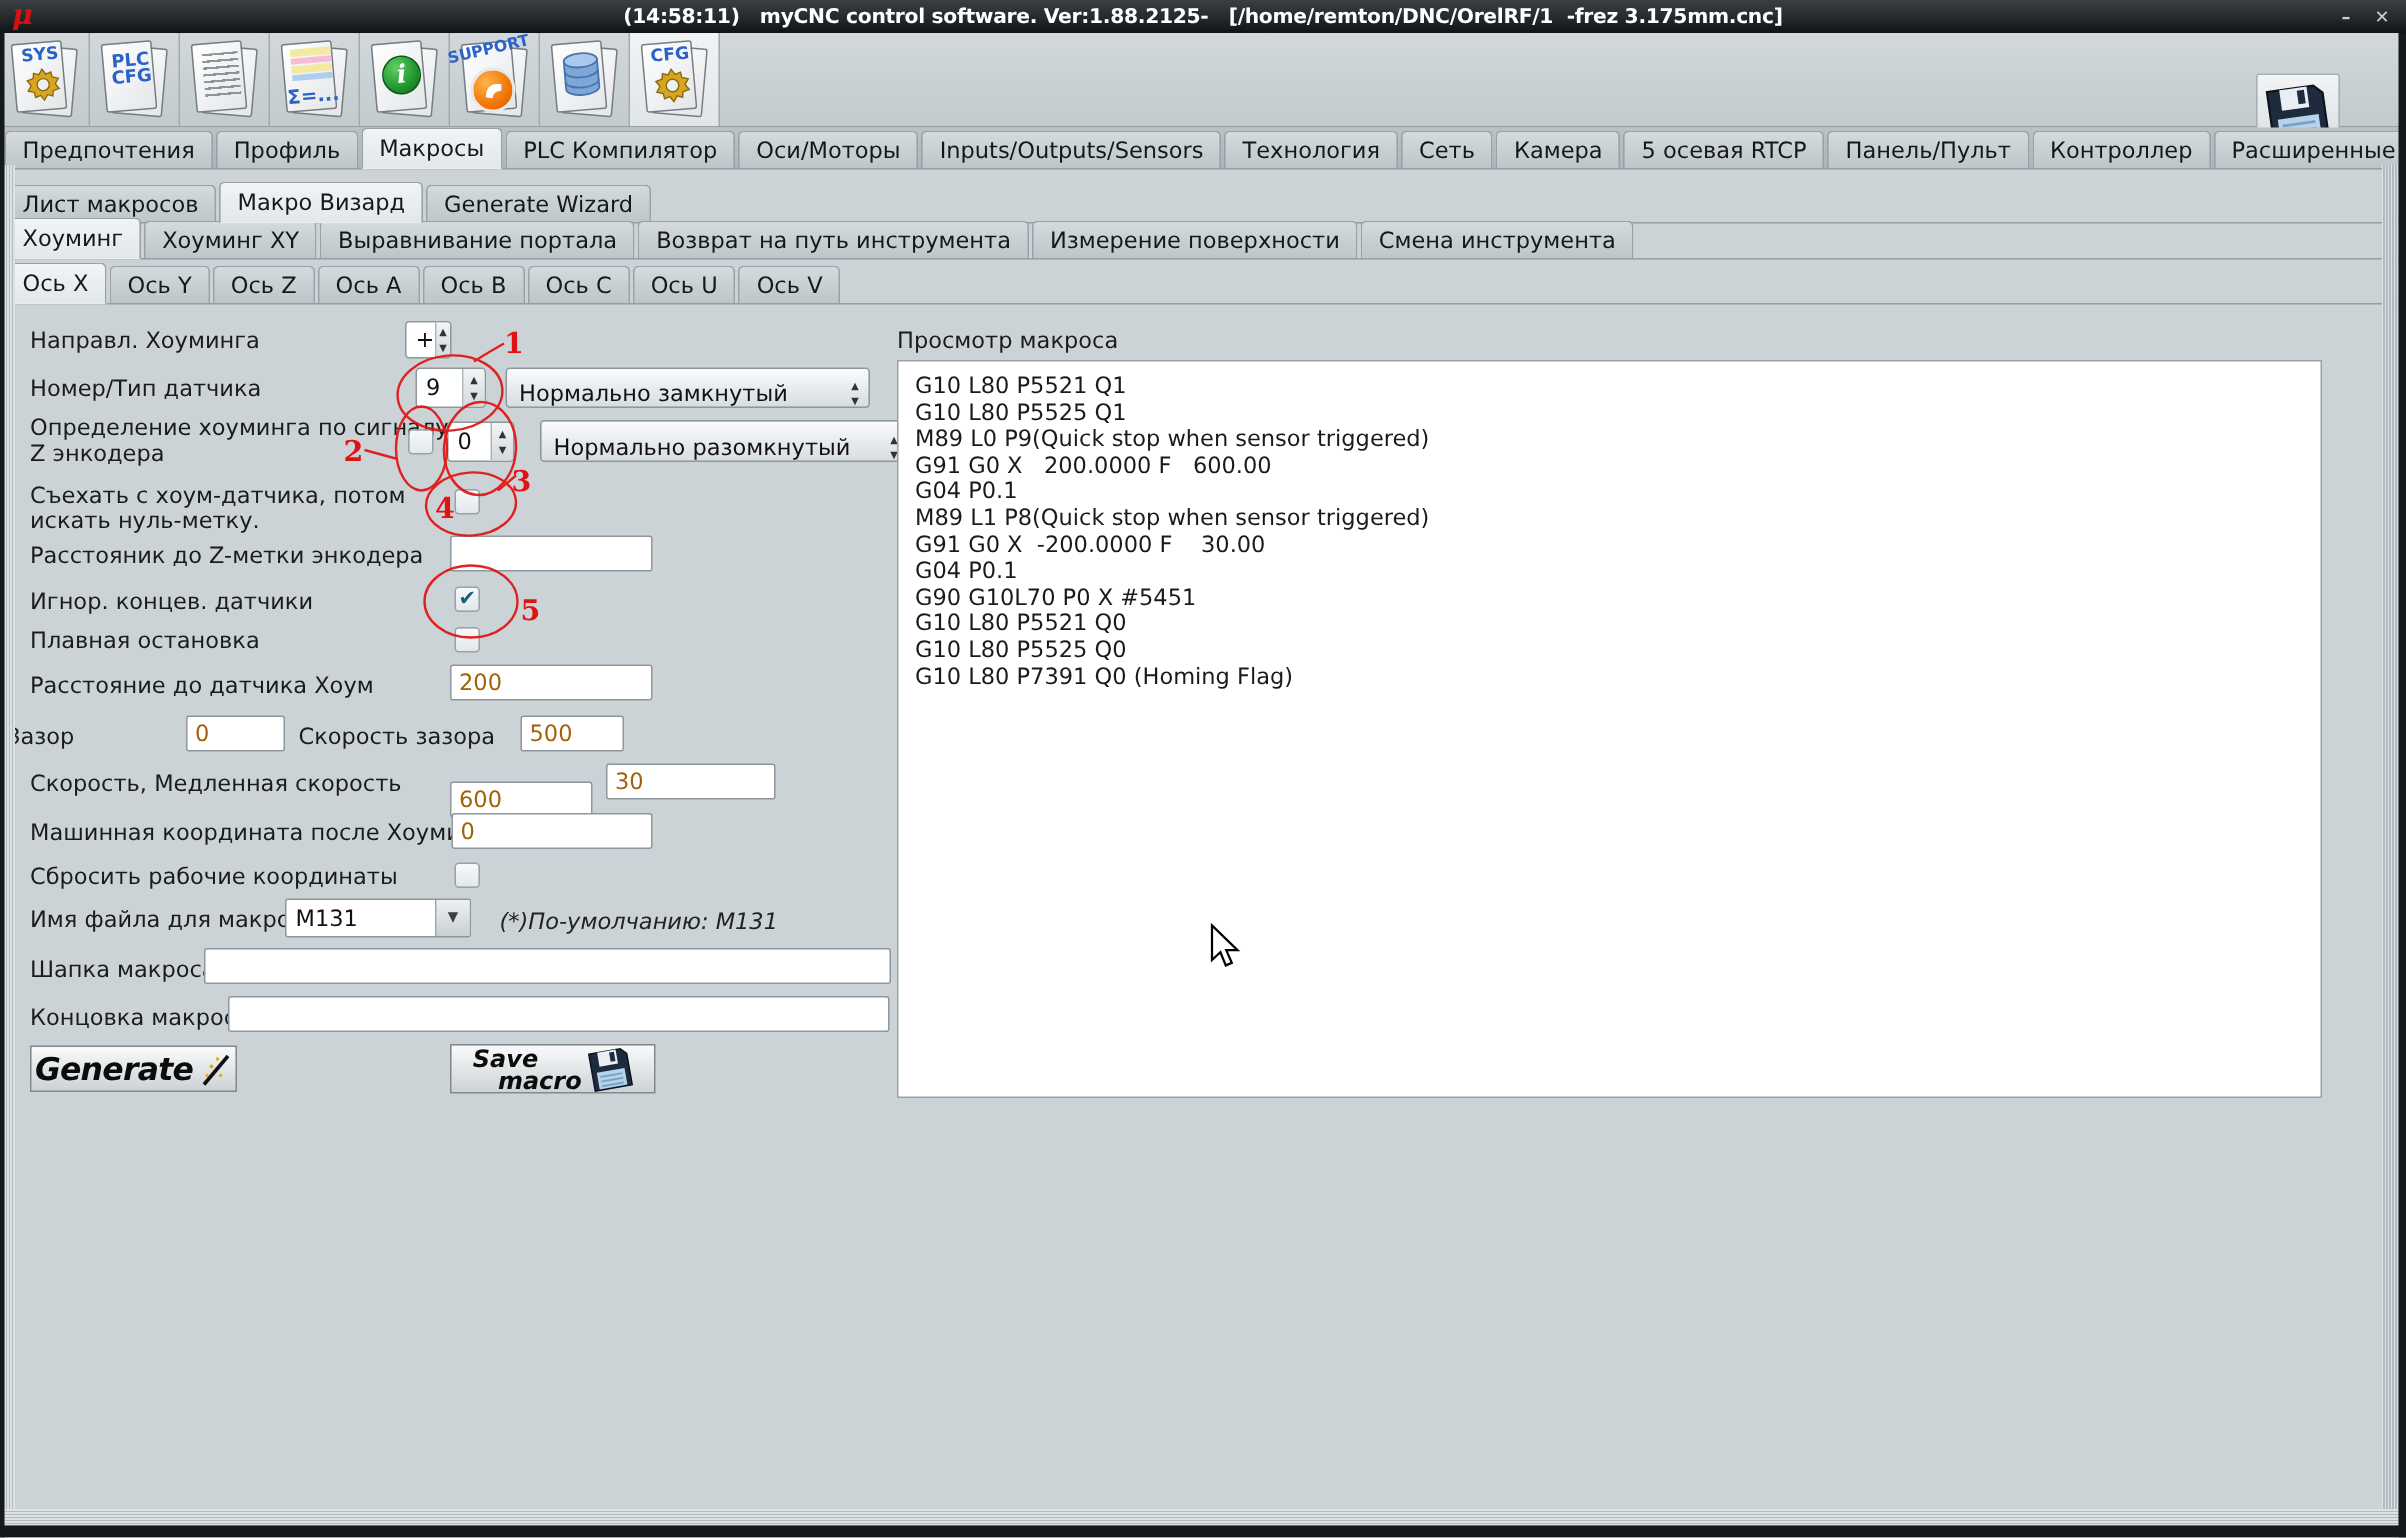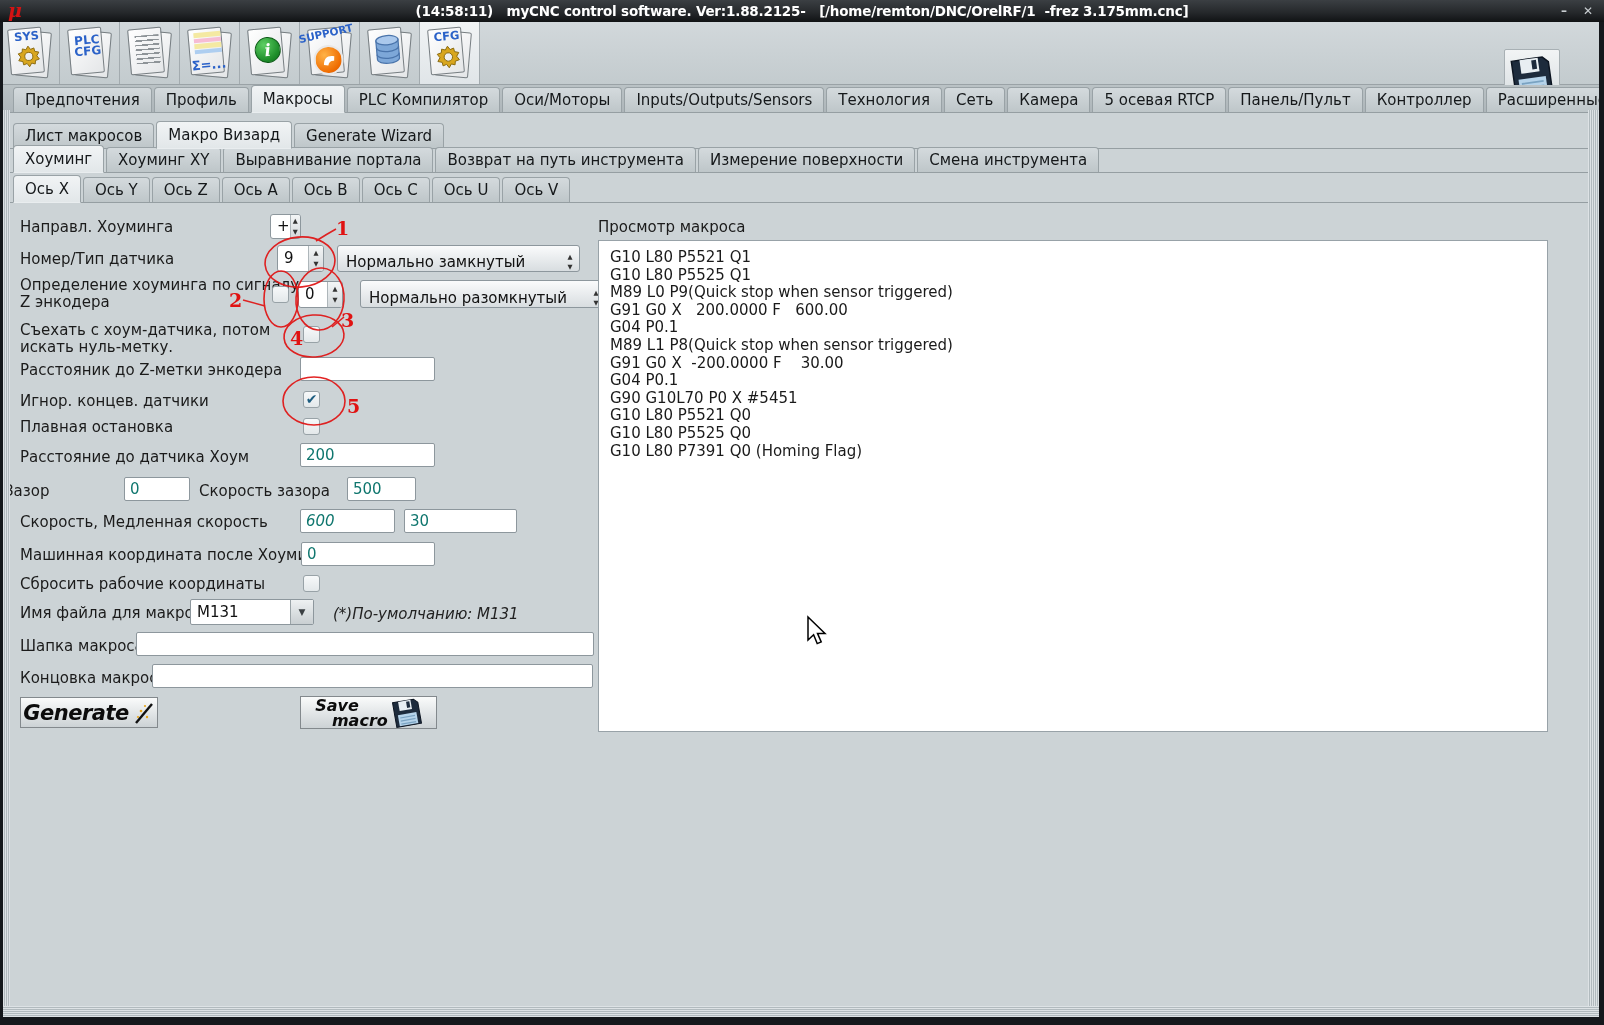--- a/index.html
+++ b/index.html
@@ -35,36 +35,36 @@
   .infoc { width:26px; height:26px; border-radius:50%; margin-top:10px;
     background:radial-gradient(circle at 35% 28%,#5ecf64,#1f8f2b 65%,#0f6a1b);
     color:#fff; font:bold italic 17px "DejaVu Serif",serif;
     display:flex; align-items:center; justify-content:center; border:1px solid #0c5a16; }
   .suppc { width:30px; height:30px; border-radius:50%; margin-top:6px;
     background:radial-gradient(circle at 35% 30%,#ffb347,#ef6c00 70%,#d35400);
     border:2px solid #e8e8e8; display:flex; align-items:center; justify-content:center; }
 
   
   .tabrow { position:absolute; left:0; width:1604px; display:flex; align-items:flex-end;
-    border-bottom:1px solid #959ea2; padding-left:13px; gap:2px; }
+    border-bottom:1px solid #959ea2; padding-left:3px; gap:2px; }
   .tab { height:25px; display:flex; align-items:center; padding:0 11px; font-size:15px; color:#15181a;
     background:linear-gradient(#d4dadd,#bec6c9); border:1px solid #99a2a6; border-bottom:none;
     border-radius:4px 4px 0 0; white-space:nowrap; }
   .tab.sel { background:linear-gradient(#f1f4f5,#e2e7e9); height:28px; margin-bottom:-1px;
     border-bottom:1px solid #e9edef; z-index:2; }
   #row-main { top:85px; height:28px; background:linear-gradient(#bac2c5,#aeb6ba); }
   #row-macro { top:119px; height:30px; }
   #row-wizard { top:143px; height:30px; }
   #row-axis { top:173px; height:30px; }
 
   
   .lbl { font-size:15px; color:#1b1b1b; line-height:17px; }
   .hint { font-size:15px; font-style:italic; color:#222; }
   .inp { border:1px solid #8d979d; border-radius:2px; background:#fff; font-size:15px;
-    padding:1px 5px; font-family:"DejaVu Sans",sans-serif; color:#0f766e; }
+    padding:1px 5px; font-family:"DejaVu Sans",sans-serif; color:#a16207; }
   .spin { display:flex; border:1px solid #8d979d; border-radius:3px; background:#fff; overflow:hidden; }
   .spin-val { flex:1; font-size:15px; padding:3px 0 0 6px; color:#111; }
   .spin-btns, .combo-arrows { width:15px; display:flex; flex-direction:column; align-items:center;
     justify-content:center; gap:2.5px; font-size:6.5px; color:#333; }
   .spin-btns { background:linear-gradient(#f3f5f6,#d4d9dc); border-left:1px solid #aeb6ba; }
   .combo { display:flex; align-items:flex-end; border:1px solid #8d979d; border-radius:3px;
     background:linear-gradient(#fafbfc,#d8dde0); }
   .combo-text { flex:1; padding-left:8px; font-size:15px; color:#111; white-space:nowrap; }
   .combo-arrows { padding-right:3px; }
   .cb { width:17px; height:17px; border:1px solid #98a2a7; border-radius:3px;
@@ -295,21 +295,21 @@
 
 <div class="lbl abs" style="left:20px;top:449px">Расстояние до датчика Хоум</div>
 <input class="inp abs" style="left: 300px; top: 443px; width: 135px; height: 24px;" value="200">
 
 <div class="lbl abs" style="left:4px;top:483px">Зазор</div>
 <input class="inp abs" style="left: 124px; top: 477px; width: 66px; height: 24px;" value="0">
 <div class="lbl abs" style="left:199px;top:483px">Скорость зазора</div>
 <input class="inp abs" style="left: 347px; top: 477px; width: 69px; height: 24px;" value="500">
 
 <div class="lbl abs" style="left:20px;top:514px">Скорость, Медленная скорость</div>
-<input class="inp abs" style="left: 300px; top: 509px; width: 95px; height: 24px; font-style: italic;" value="600">
+<input class="inp abs" style="left: 300px; top: 521px; width: 95px; height: 24px;" value="600">
 <input class="inp abs" style="left: 404px; top: 509px; width: 113px; height: 24px;" value="30">
 
 <div class="lbl abs" style="left:20px;top:547px">Машинная координата после Хоуминга</div>
 <input class="inp abs" style="left: 301px; top: 542px; width: 134px; height: 24px;" value="0">
 
 <div class="lbl abs" style="left:20px;top:576px">Сбросить рабочие координаты</div>
 <div class="cb abs" style="left:303px;top:575px"></div>
 
 <div class="lbl abs" style="left:20px;top:605px">Имя файла для макроса</div>
 <div class="abs" style="left:190px;top:599px;width:124px;height:26px;display:flex;border:1px solid #8d979d;background:#fff;border-radius:2px">

